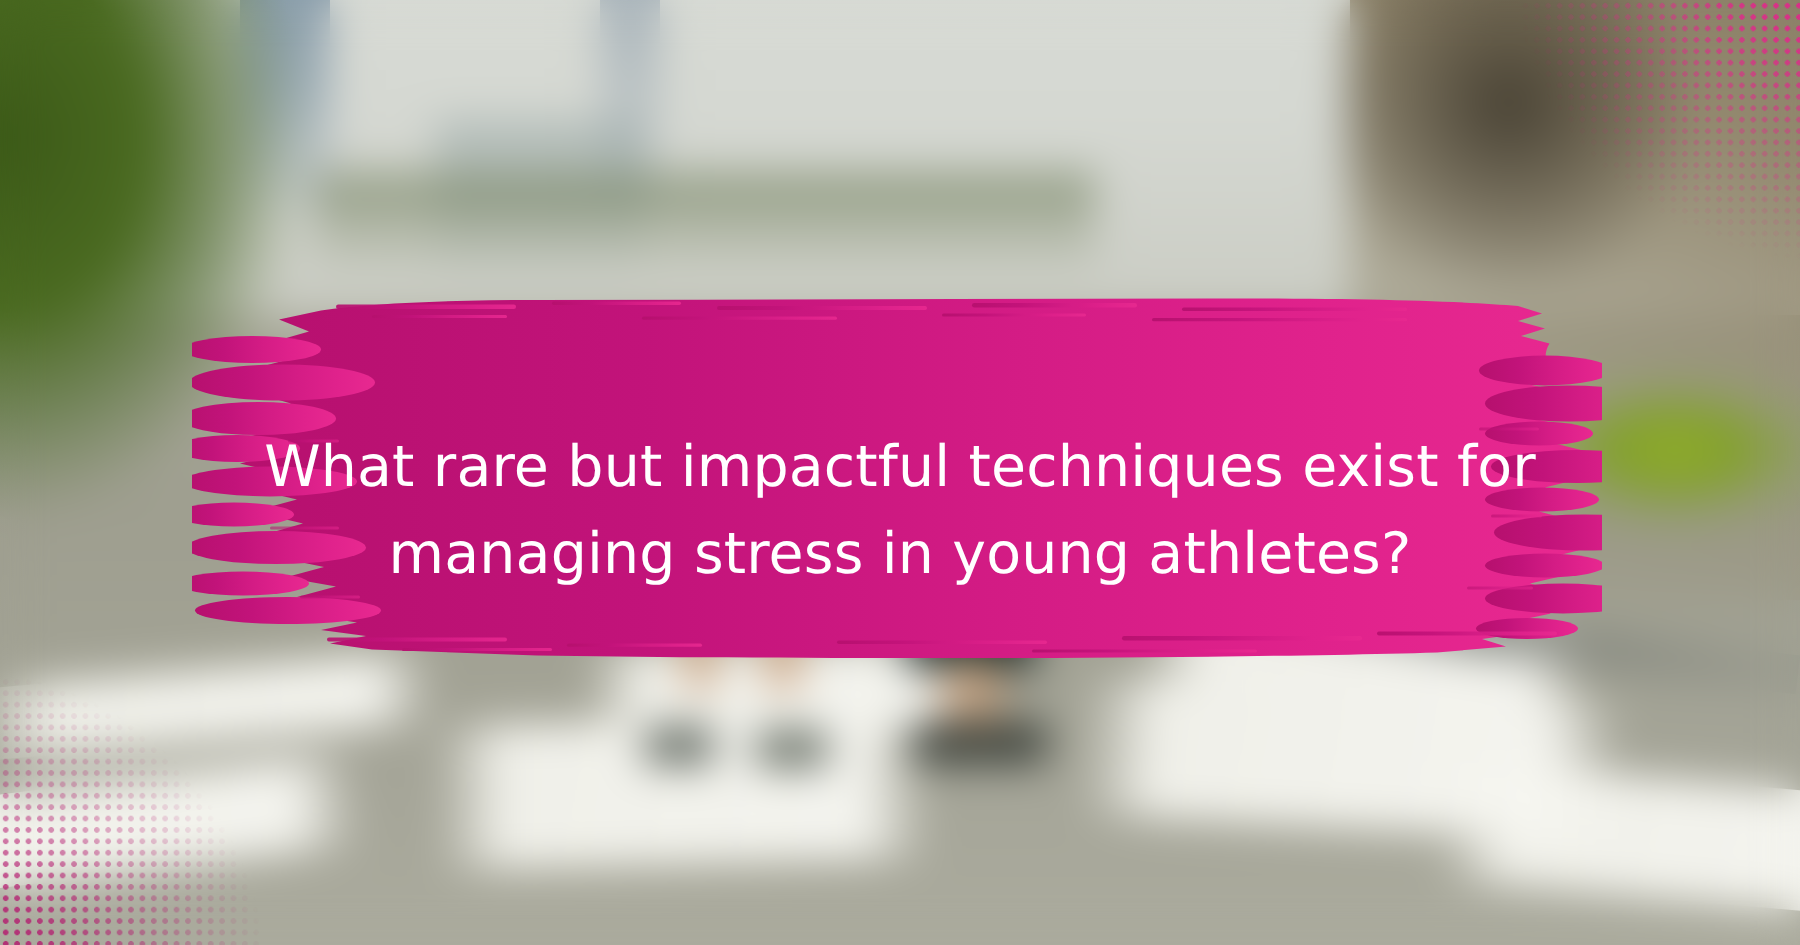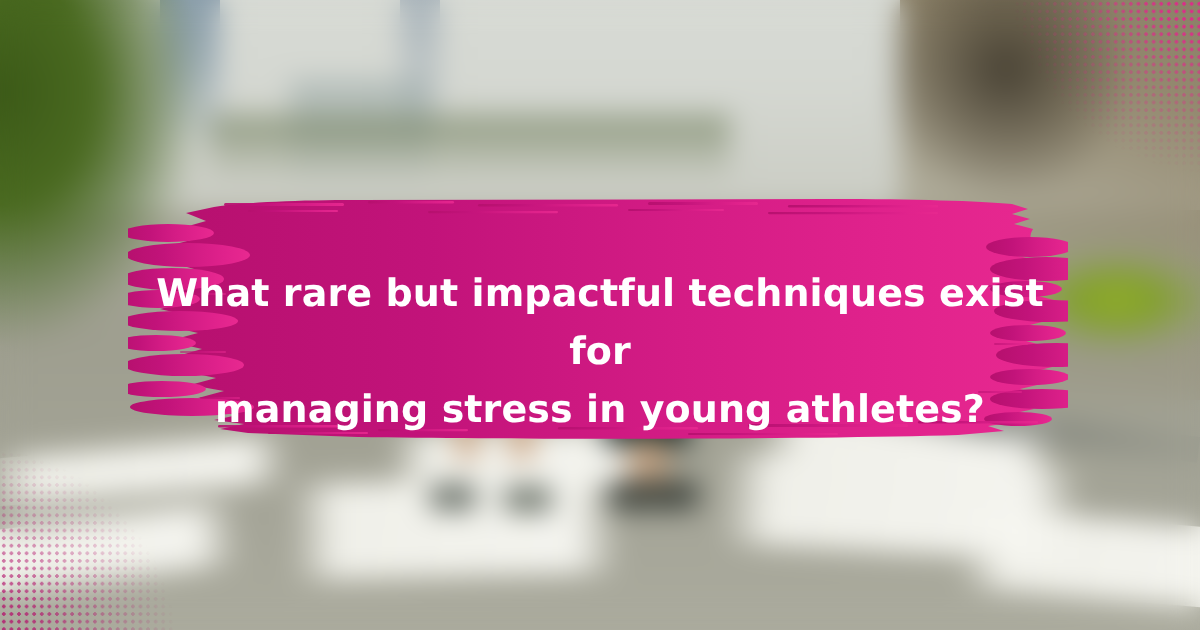--- a/index.html
+++ b/index.html
@@ -161,27 +161,27 @@
     top: 193px;
     width: 940px;
     height: 250px;
   }
   .banner svg { display: block; width: 100%; height: 100%; }
 
   
   .headline {
     position: absolute;
     left: 150px;
-    top: 264px;
+    top: 282px;
     width: 900px;
     text-align: center;
     color: #ffffff;
     font-size: 38px;
     line-height: 58px;
-    font-weight: 700;
+    font-weight: 400;
     letter-spacing: 0.1px;
     white-space: pre-line;
     text-rendering: geometricPrecision;
   }
 </style>
 </head>
 <body>
 
 <div id="stage">
 

